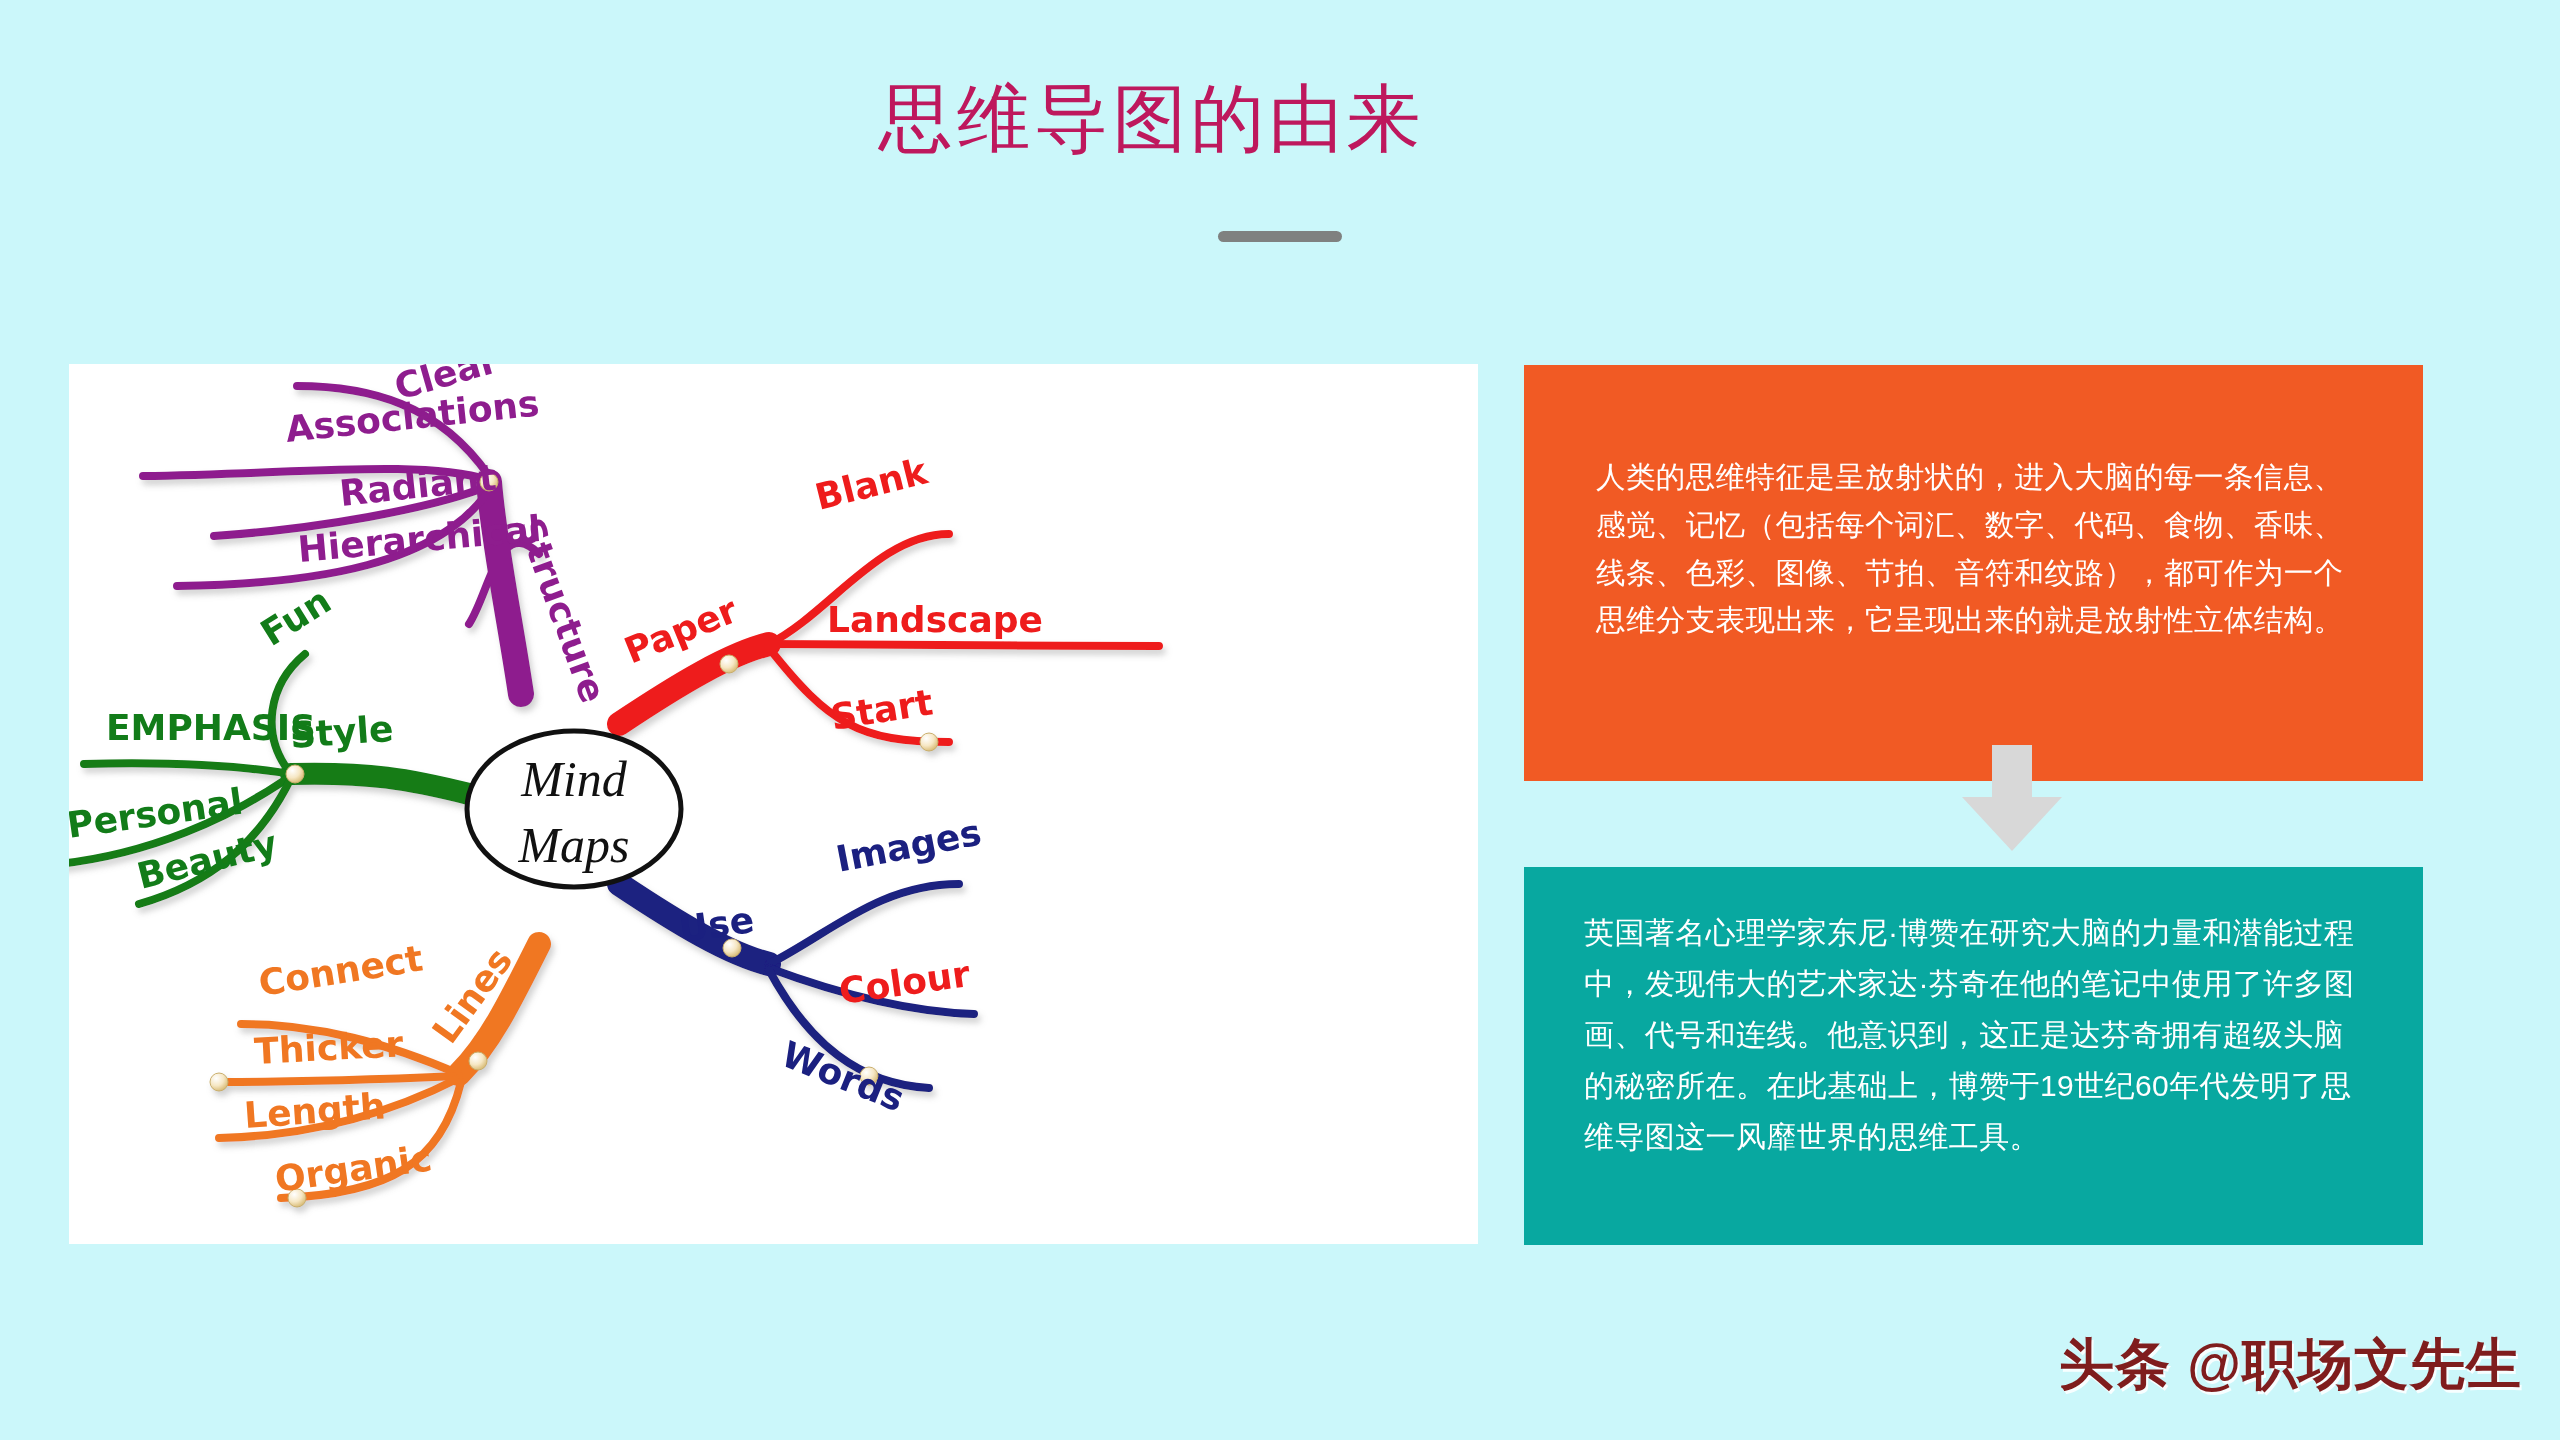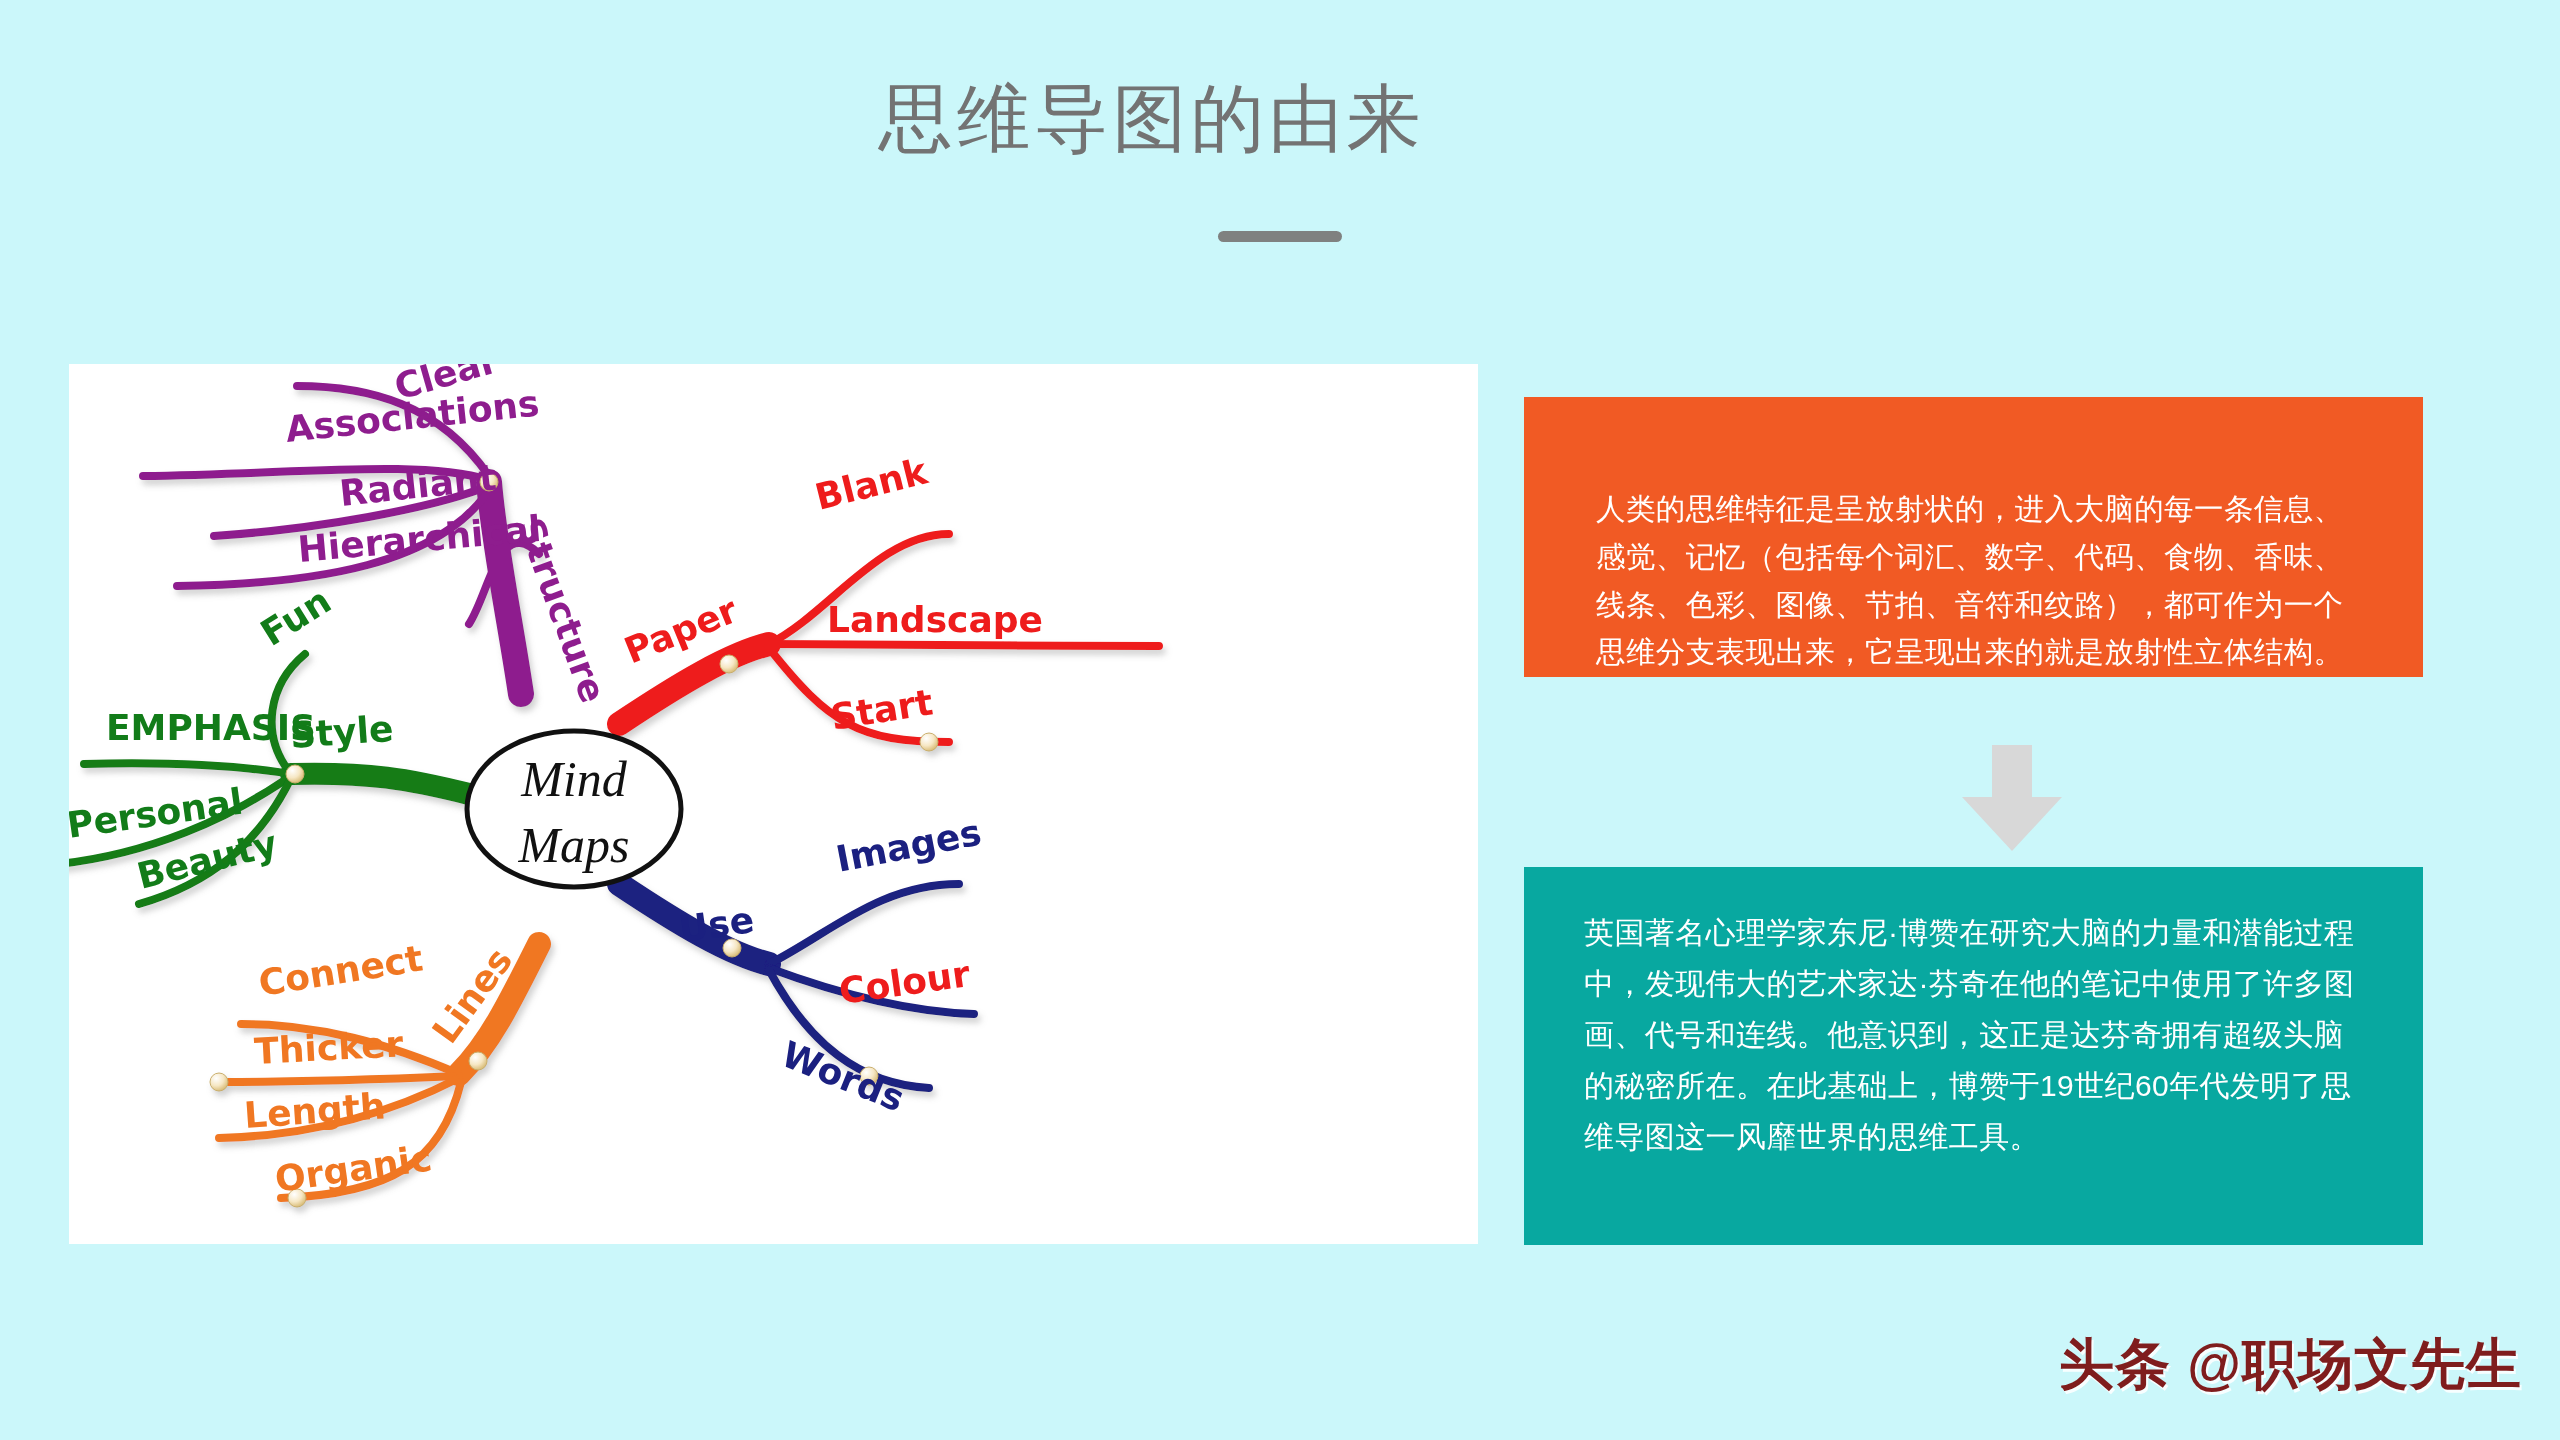--- a/index.html
+++ b/index.html
@@ -10,21 +10,21 @@
     font-family:"Liberation Sans","DejaVu Sans",sans-serif;
     overflow:hidden;
     position:relative;
   }
   
   #page-title{
     position:absolute;left:0;top:78px;width:2303px;
     text-align:center;
     font-size:74px;
     line-height:1.1;
-    color:#737373;
+    color:#be185d;
     letter-spacing:4px;
     font-weight:400;
   }
   #title-rule{
     position:absolute;left:1218px;top:231px;
     width:124px;height:11px;border-radius:6px;
     background:#7f8180;
   }
   
   #mindmap-card{
@@ -37,24 +37,23 @@
   .info-box{
     position:absolute;left:1524px;
     width:899px;
     box-sizing:border-box;
     color:#ffffff;
     font-size:29.5px;
     line-height:1.62;
     letter-spacing:0.4px;
   }
   #info-box-orange{
-    top:365px;height:280px;
+    top:365px;height:416px;
     background:#f15a24;
     padding:88px 72px 16px 72px;
-    margin-top:32px;
   }
   #info-box-teal{
     top:867px;height:378px;
     background:#08a8a0;
     padding:40px 60px 10px 60px;
   }
   #info-box-teal .box-text{line-height:1.7;font-size:30px;}
   
   #flow-arrow{
     position:absolute;left:1957px;top:745px;

